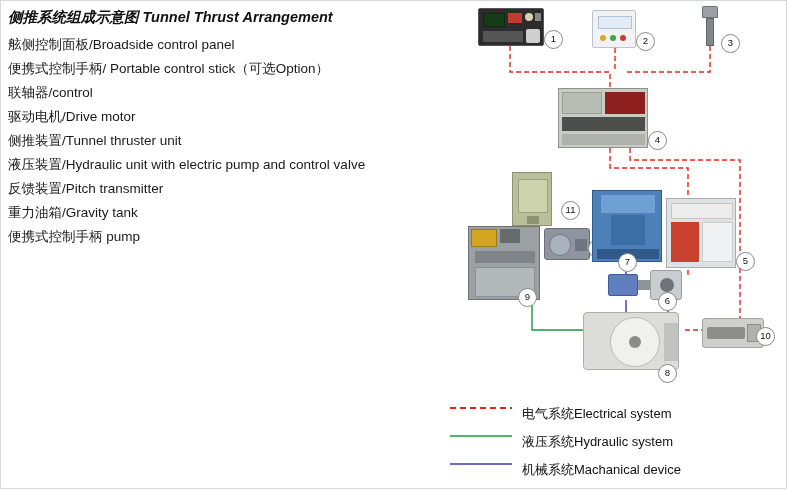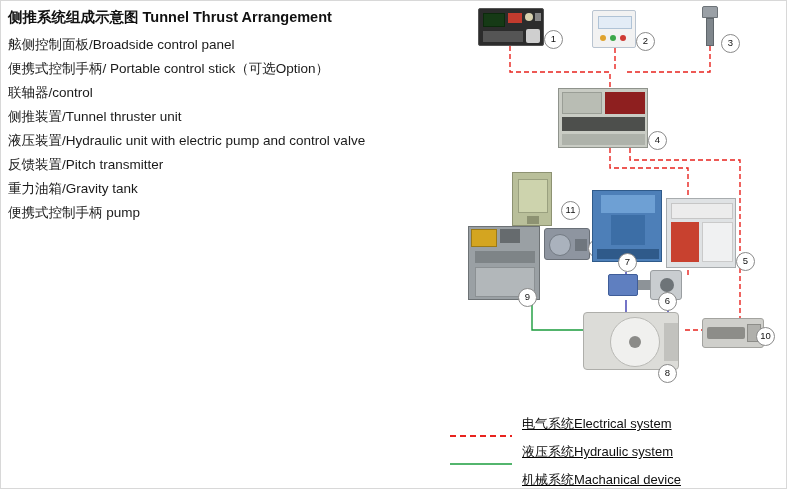--- a/index.html
+++ b/index.html
@@ -14,21 +14,21 @@
     position:absolute;left:0;top:0;width:787px;height:489px;
     border:1px solid #d8d8d8;
     box-sizing:border-box;
   }
   
   .legend-list{
     position:absolute;left:8px;top:8px;width:450px;
   }
   .legend-title{
     font-size:14.5px;font-weight:bold;color:#111;
-    margin:0 0 7px 0;line-height:18px;
+    margin:0 0 7px 0;line-height:18px;font-style:italic;
   }
   .legend-line{
     font-size:13.5px;color:#1a1a1a;line-height:24px;
     white-space:nowrap;
   }
   
   .diagram{
     position:absolute;left:440px;top:0;width:348px;height:400px;
   }
   svg.wires{position:absolute;left:0;top:0;width:348px;height:400px;}
@@ -36,37 +36,38 @@
   .callout{
     position:absolute;width:17px;height:17px;border-radius:50%;
     background:#ffffff;border:1px solid #8a8a8a;
     font-size:9.5px;color:#111;text-align:center;line-height:15px;
   }
   
   .key{
     position:absolute;left:450px;top:405px;width:330px;
   }
   .key-row{
-    display:flex;align-items:flex-end;height:28px;text-decoration:underline;
+    display:flex;align-items:flex-start;height:28px;
   }
   .key-swatch{width:62px;height:0;margin-right:10px;position:relative;}
   .key-label{font-size:13px;color:#111;white-space:nowrap;}
   
   .scr{position:absolute;box-sizing:border-box;}
 </style>
 </head>
 <body>
 
 <div class="frame"></div>
 
 <div class="legend-list">
   <div class="legend-title">侧推系统组成示意图 Tunnel Thrust Arrangement</div>
   <div class="legend-line">舷侧控制面板/Broadside control panel</div>
   <div class="legend-line">便携式控制手柄/ Portable control stick（可选Option）</div>
   <div class="legend-line">联轴器/control</div>
+  <div class="legend-line">驱动电机/Drive motor</div>
   <div class="legend-line">侧推装置/Tunnel thruster unit</div>
   <div class="legend-line">液压装置/Hydraulic unit with electric pump and control valve</div>
   <div class="legend-line">反馈装置/Pitch transmitter</div>
   <div class="legend-line">重力油箱/Gravity tank</div>
   <div class="legend-line">便携式控制手柄 pump</div>
 </div>
 
 <div class="diagram">
 
   <svg class="wires">

